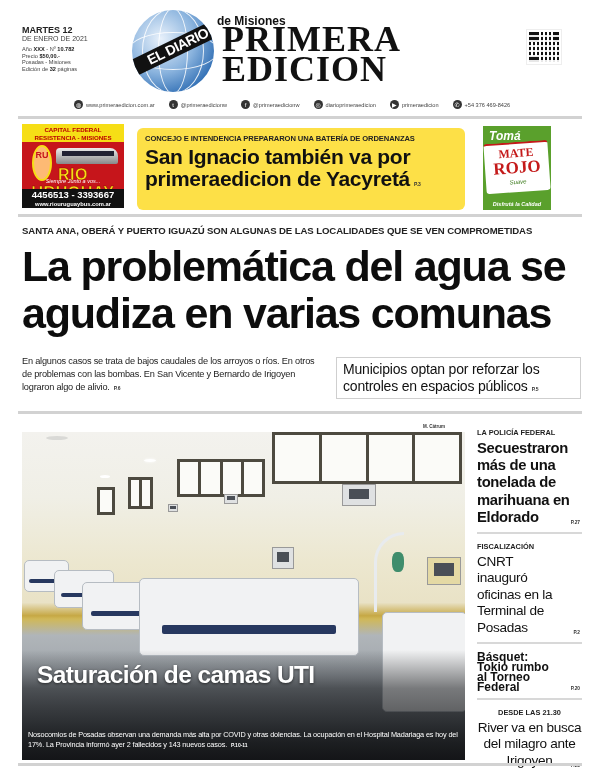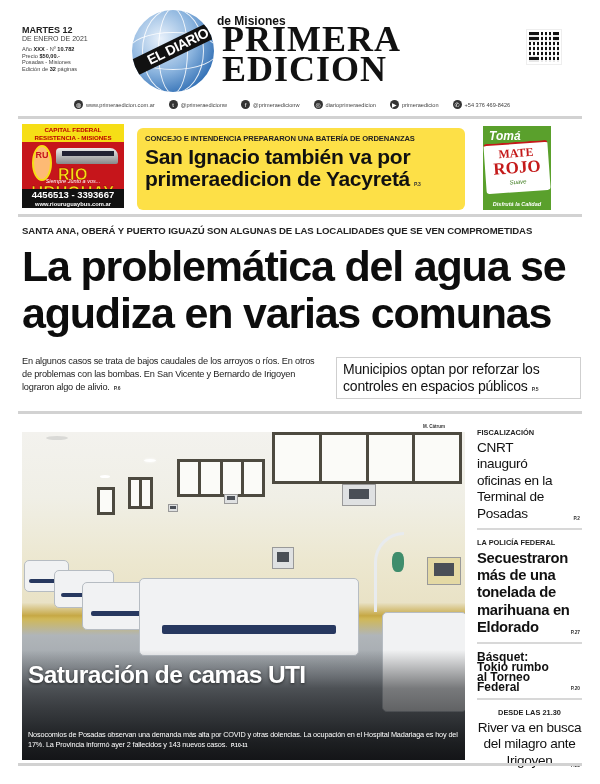--- a/index.html
+++ b/index.html
@@ -96,21 +96,21 @@
     background: linear-gradient(180deg, #f3f2ee 0%, #f0efe6 20%, #ece7cf 40%, #e9e2c6 52%, #c6a845 56%, #d0b858 57%, #b0b5b9 62%, #9ea4aa 75%, #6d7379 88%, #2f3337 100%); }
   .photo-credit { position: absolute; left: 423px; top: 424px; font-size: 4.5px; font-weight: bold; color: #333; }
   .window-band { position: absolute; top: 12px; height: 38px; background: #4d4a40; padding: 3px; display: flex; gap: 3px; }
   .window-pane { flex: 1; background: #fbfbf8; }
   .bed { position: absolute; background: #f1f2f3; border: 1px solid #b6bcc2; border-radius: 5px; }
   .bed .stripe { position: absolute; left: 10%; right: 10%; bottom: 28%; height: 12%; background: #27385f; border-radius: 2px; }
   .monitor { position: absolute; background: #dfe1e2; border: 1px solid #999; }
   .monitor::after { content: ""; position: absolute; left: 18%; top: 18%; width: 64%; height: 50%; background: #4a4f56; }
   .photo-shade { position: absolute; left: 0; right: 0; bottom: 0; height: 110px;
     background: linear-gradient(180deg, rgba(20,22,25,0) 0%, rgba(20,22,25,0.55) 35%, rgba(15,16,18,0.85) 100%); }
-  .photo-title { position: absolute; left: 6px; top: 229px; font-size: 24.5px; font-weight: bold; color: #fff;
+  .photo-title { position: absolute; left: 15px; top: 229px; font-size: 24.5px; font-weight: bold; color: #fff;
     line-height: 28px; letter-spacing: -0.6px; text-shadow: 0 1px 3px rgba(0,0,0,0.6); }
   .photo-caption { position: absolute; left: 6px; top: 298px; width: 430px; font-size: 7.3px; line-height: 10px; color: #fff; letter-spacing: -0.15px; }
 
   
   .right-col { position: absolute; left: 477px; top: 428px; width: 105px; }
   .rc-item { border-bottom: 2px solid #d8d8d8; padding-bottom: 6px; margin-bottom: 8px; position: relative; }
   .rc-kicker { font-size: 7.4px; font-weight: bold; color: #222; margin-bottom: 3px; }
   .rc-headline-bold { font-size: 14.8px; font-weight: bold; line-height: 17.2px; color: #111; letter-spacing: -0.3px; }
   .rc-headline { font-size: 13.6px; line-height: 16.4px; color: #111; letter-spacing: -0.3px; }
   .rc-small { font-size: 12px; font-weight: bold; line-height: 10px; color: #111; }
@@ -278,28 +278,28 @@
 
   <div class="photo-shade"></div>
   <div class="photo-title">
     <div>Saturación de camas UTI</div>
   </div>
   <div class="photo-caption"><span>Nosocomios de Posadas observan una demanda más alta por COVID y otras dolencias. La ocupación en el Hospital Madariaga es hoy del 17%. La Provincia informó ayer 2 fallecidos y 143 nuevos casos.</span><span class="page-ref" style="color:#fff">P.10-11</span></div>
 </div>
 
 <div class="right-col">
   <div class="rc-item">
+    <div class="rc-kicker">LA POLICÍA FEDERAL</div>
+    <div class="rc-headline-bold">Secuestraron más de una tonelada de marihuana en Eldorado</div>
+    <div class="rc-page">P.27</div>
+  </div>
+  <div class="rc-item">
     <div class="rc-kicker">FISCALIZACIÓN</div>
     <div class="rc-headline" style="width:78px;">CNRT inauguró oficinas en la Terminal de Posadas</div>
     <div class="rc-page">P.2</div>
-  </div>
-  <div class="rc-item">
-    <div class="rc-kicker">LA POLICÍA FEDERAL</div>
-    <div class="rc-headline-bold">Secuestraron más de una tonelada de marihuana en Eldorado</div>
-    <div class="rc-page">P.27</div>
   </div>
   <div class="rc-item">
     <div class="rc-small" style="width:80px;">Básquet: Tokio rumbo al Torneo Federal</div>
     <div class="rc-page">P.20</div>
   </div>
   <div class="rc-item" style="border-bottom:none;text-align:center;">
     <div class="rc-kicker">DESDE LAS 21.30</div>
     <div class="rc-headline">River va en busca del milagro ante Irigoyen</div>
     <div class="rc-page">P.23</div>
   </div>

